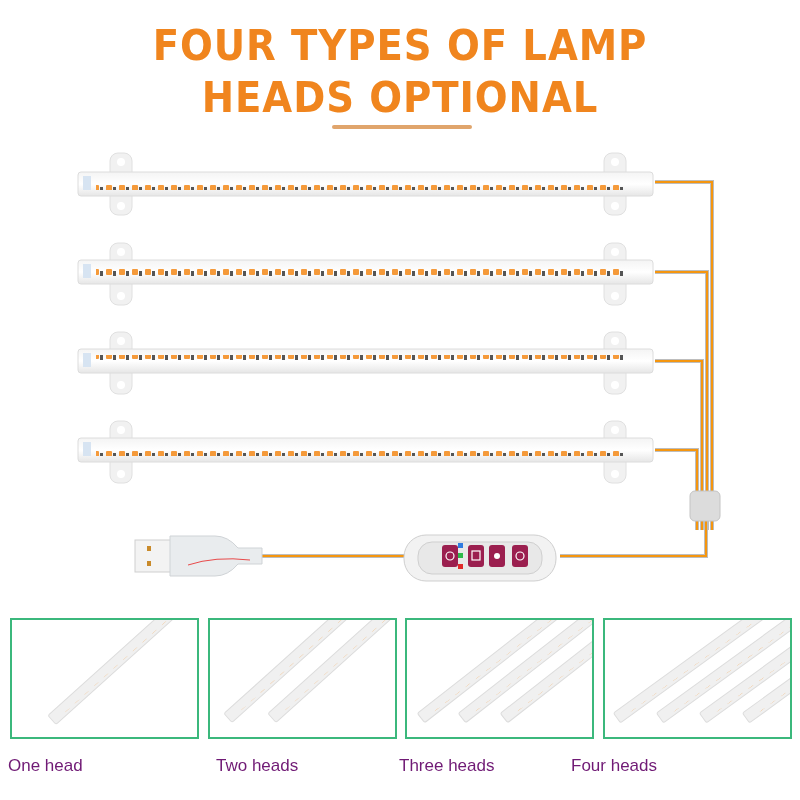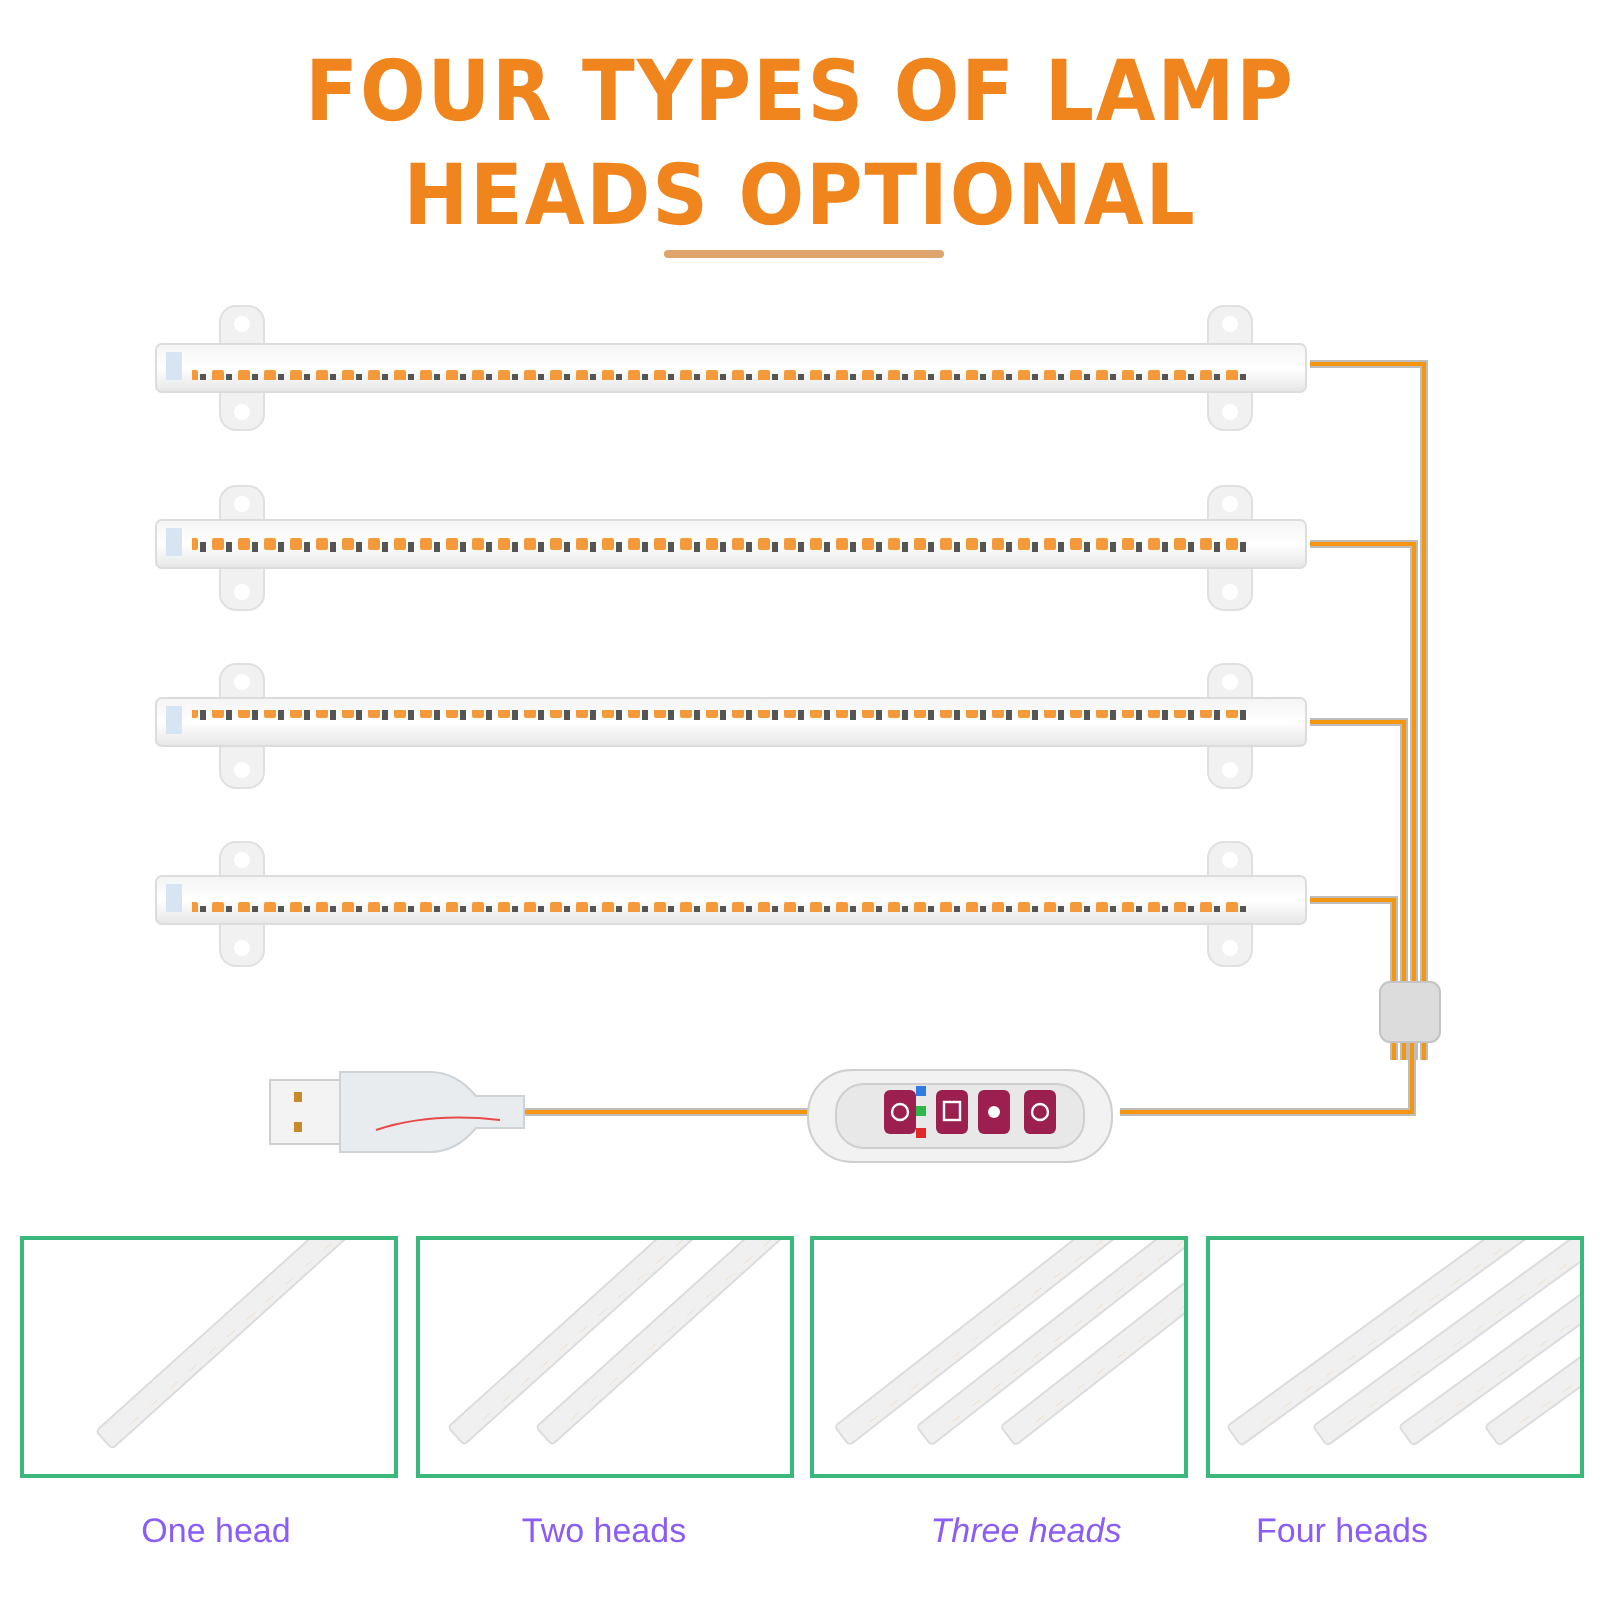--- a/index.html
+++ b/index.html
@@ -16,22 +16,22 @@
     position:absolute; left:332px; top:125px; width:140px; height:4px;
     background:#e0a56c; border-radius:2px;
   }
   .stage { position:absolute; left:0; top:0; width:800px; height:610px; }
   .card-row { position:absolute; left:0; top:618px; width:800px; }
   .card {
     position:absolute; top:0; width:189px; height:121px;
     border:2px solid #3bb87c; background:#fff; overflow:hidden;
   }
   .card-label {
-    position:absolute; top:138px; width:200px; text-align:center;
-    font-size:17px; color:#8b5cf6;
+    position:absolute; top:138px; width:200px; 
+    font-size:17px; color:#701a75;
   }
 </style>
 </head>
 <body>
 
 <div class="title">
   <span class="title-line">FOUR TYPES OF LAMP</span>
   <span class="title-line">HEADS OPTIONAL</span>
 </div>
 <div class="underline"></div>
@@ -155,39 +155,39 @@
       <g transform="translate(18,98) rotate(-42)">
           <rect x="0" y="-6" width="200" height="12" rx="2" fill="#f0f0f0" stroke="#dcdcdc"></rect>
           <rect x="10" y="-3" width="190" height="6" fill="url(#leds)"></rect>
         </g>
       <g transform="translate(62,98) rotate(-42)">
           <rect x="0" y="-6" width="200" height="12" rx="2" fill="#f0f0f0" stroke="#dcdcdc"></rect>
           <rect x="10" y="-3" width="190" height="6" fill="url(#leds)"></rect>
         </g>
     </svg>
   </div>
-  <div class="card-label" style="left:202px;">Two heads</div>
+  <div class="card-label" style="left:216px;">Two heads</div>
 
   <div class="card" style="left:405px;">
     <svg width="189" height="121" viewBox="0 0 189 121">
       <g transform="translate(14,98) rotate(-38)">
           <rect x="0" y="-6" width="200" height="12" rx="2" fill="#f0f0f0" stroke="#dcdcdc"></rect>
           <rect x="10" y="-3" width="190" height="6" fill="url(#leds)"></rect>
         </g>
       <g transform="translate(55,98) rotate(-38)">
           <rect x="0" y="-6" width="200" height="12" rx="2" fill="#f0f0f0" stroke="#dcdcdc"></rect>
           <rect x="10" y="-3" width="190" height="6" fill="url(#leds)"></rect>
         </g>
       <g transform="translate(97,98) rotate(-38)">
           <rect x="0" y="-6" width="200" height="12" rx="2" fill="#f0f0f0" stroke="#dcdcdc"></rect>
           <rect x="10" y="-3" width="190" height="6" fill="url(#leds)"></rect>
         </g>
     </svg>
   </div>
-  <div class="card-label" style="left:413px;font-style:italic;">Three heads</div>
+  <div class="card-label" style="left:399px;">Three heads</div>
 
   <div class="card" style="left:603px;">
     <svg width="189" height="121" viewBox="0 0 189 121">
       <g transform="translate(12,98) rotate(-36)">
           <rect x="0" y="-6" width="200" height="12" rx="2" fill="#f0f0f0" stroke="#dcdcdc"></rect>
           <rect x="10" y="-3" width="190" height="6" fill="url(#leds)"></rect>
         </g>
       <g transform="translate(55,98) rotate(-36)">
           <rect x="0" y="-6" width="200" height="12" rx="2" fill="#f0f0f0" stroke="#dcdcdc"></rect>
           <rect x="10" y="-3" width="190" height="6" fill="url(#leds)"></rect>

